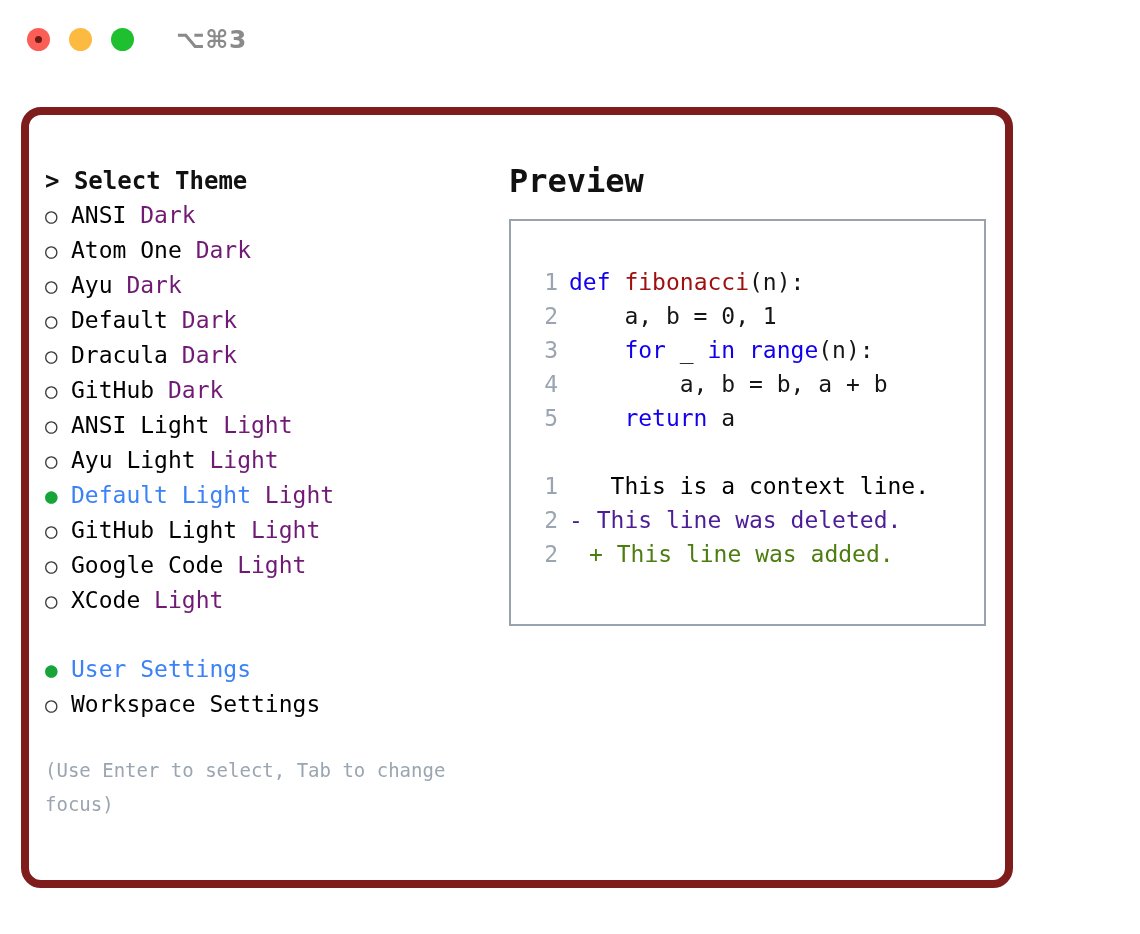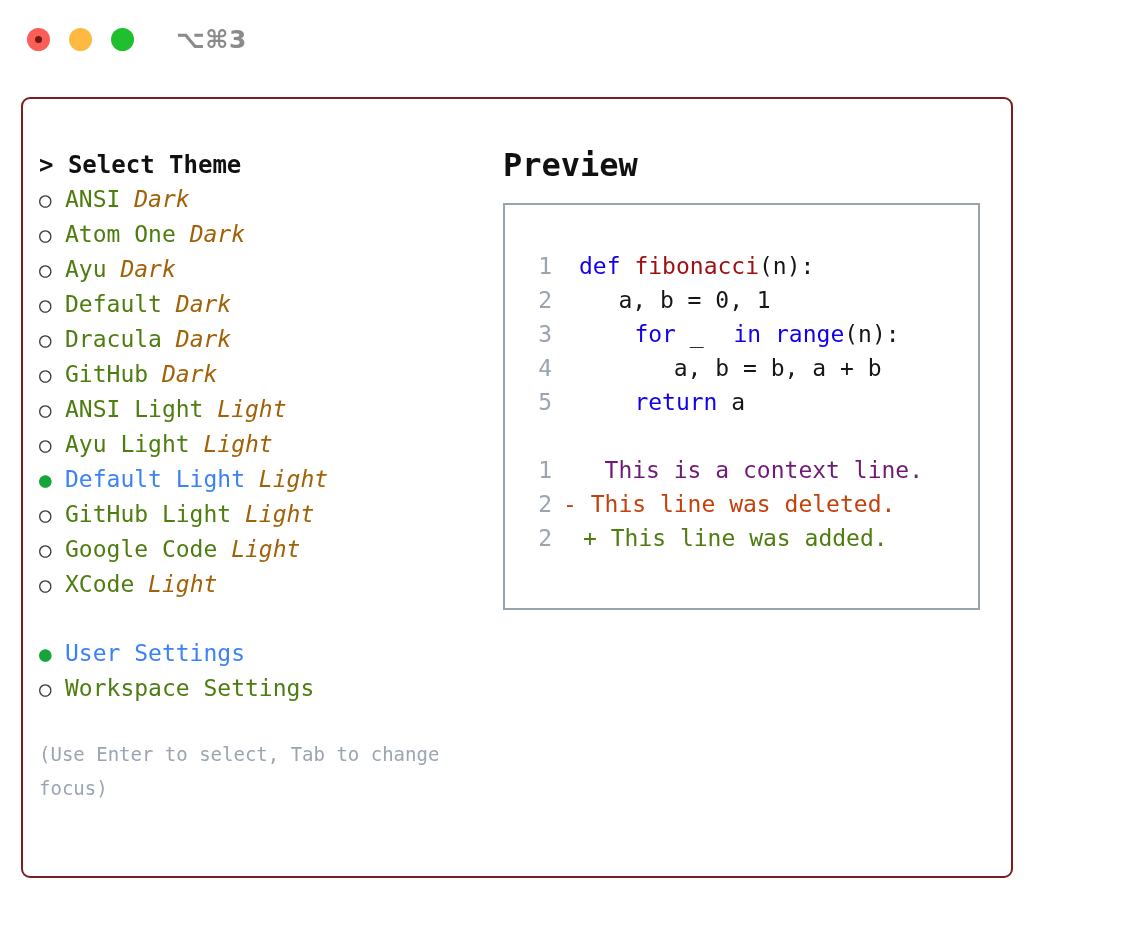--- a/index.html
+++ b/index.html
@@ -62,25 +62,25 @@
     font-size: 25px;
     font-weight: bold;
     letter-spacing: 0.5px;
     font-family: "DejaVu Sans", "Liberation Sans", sans-serif;
   }
 
   
   .panel {
     position: absolute;
     left: 21px;
-    top: 97px;
+    top: 107px;
     width: 992px;
     height: 781px;
-    border: 2px solid #7f1d1d;
-    border-radius: 9px;
+    border: 8px solid #7f1d1d;
+    border-radius: 20px;
     box-sizing: border-box;
     background: #ffffff;
   }
 
   
   .left-col {
     position: absolute;
     left: 16px;
     top: 49px;
     width: 450px;
@@ -100,23 +100,23 @@
     font-size: 23px;
     white-space: pre;
   }
   .opt-bullet {
     width: 26px;
     flex: 0 0 26px;
     color: #3b3b3b;
     font-size: 21px;
   }
   .opt-bullet.sel { color: #17a53a; }
-  .opt-label { color: #4d7c0f; }
+  .opt-label { color: #000000; }
   .opt-row.selected .opt-label { color: #3b82f6; }
-  .opt-badge { color: #a16207; font-style: italic; }
+  .opt-badge { color: #701a75; }
 
   .group-gap { height: 34px; }
   .subhead {
     font-size: 23px;
     color: #1c1c1c;
     line-height: 34px;
     padding-left: 26px;
     white-space: pre;
   }
 
@@ -165,26 +165,26 @@
     white-space: pre;
   }
   .ln {
     width: 30px;
     flex: 0 0 30px;
     text-align: right;
     color: #9aa5b1;
     margin-right: 11px;
   }
   .code-txt { white-space: pre; }
-  .tok-kw   { color: #1200ec; margin-left: 16px; }
+  .tok-kw   { color: #1200ec; }
   .tok-fn   { color: #a11010; }
   .tok-pl   { color: #161616; }
   .blank-line { height: 34px; }
-  .diff-ctx { color: #701a75; }
-  .diff-del { color: #c2410c; }
+  .diff-ctx { color: #000000; }
+  .diff-del { color: #4c1d95; }
   .diff-add { color: #4d7c0f; margin-left: 20px; }
 </style>
 </head>
 <body>
 
 <div id="page">
 
   <div class="titlebar">
     <div class="traffic">
       <div class="dot red"></div>

